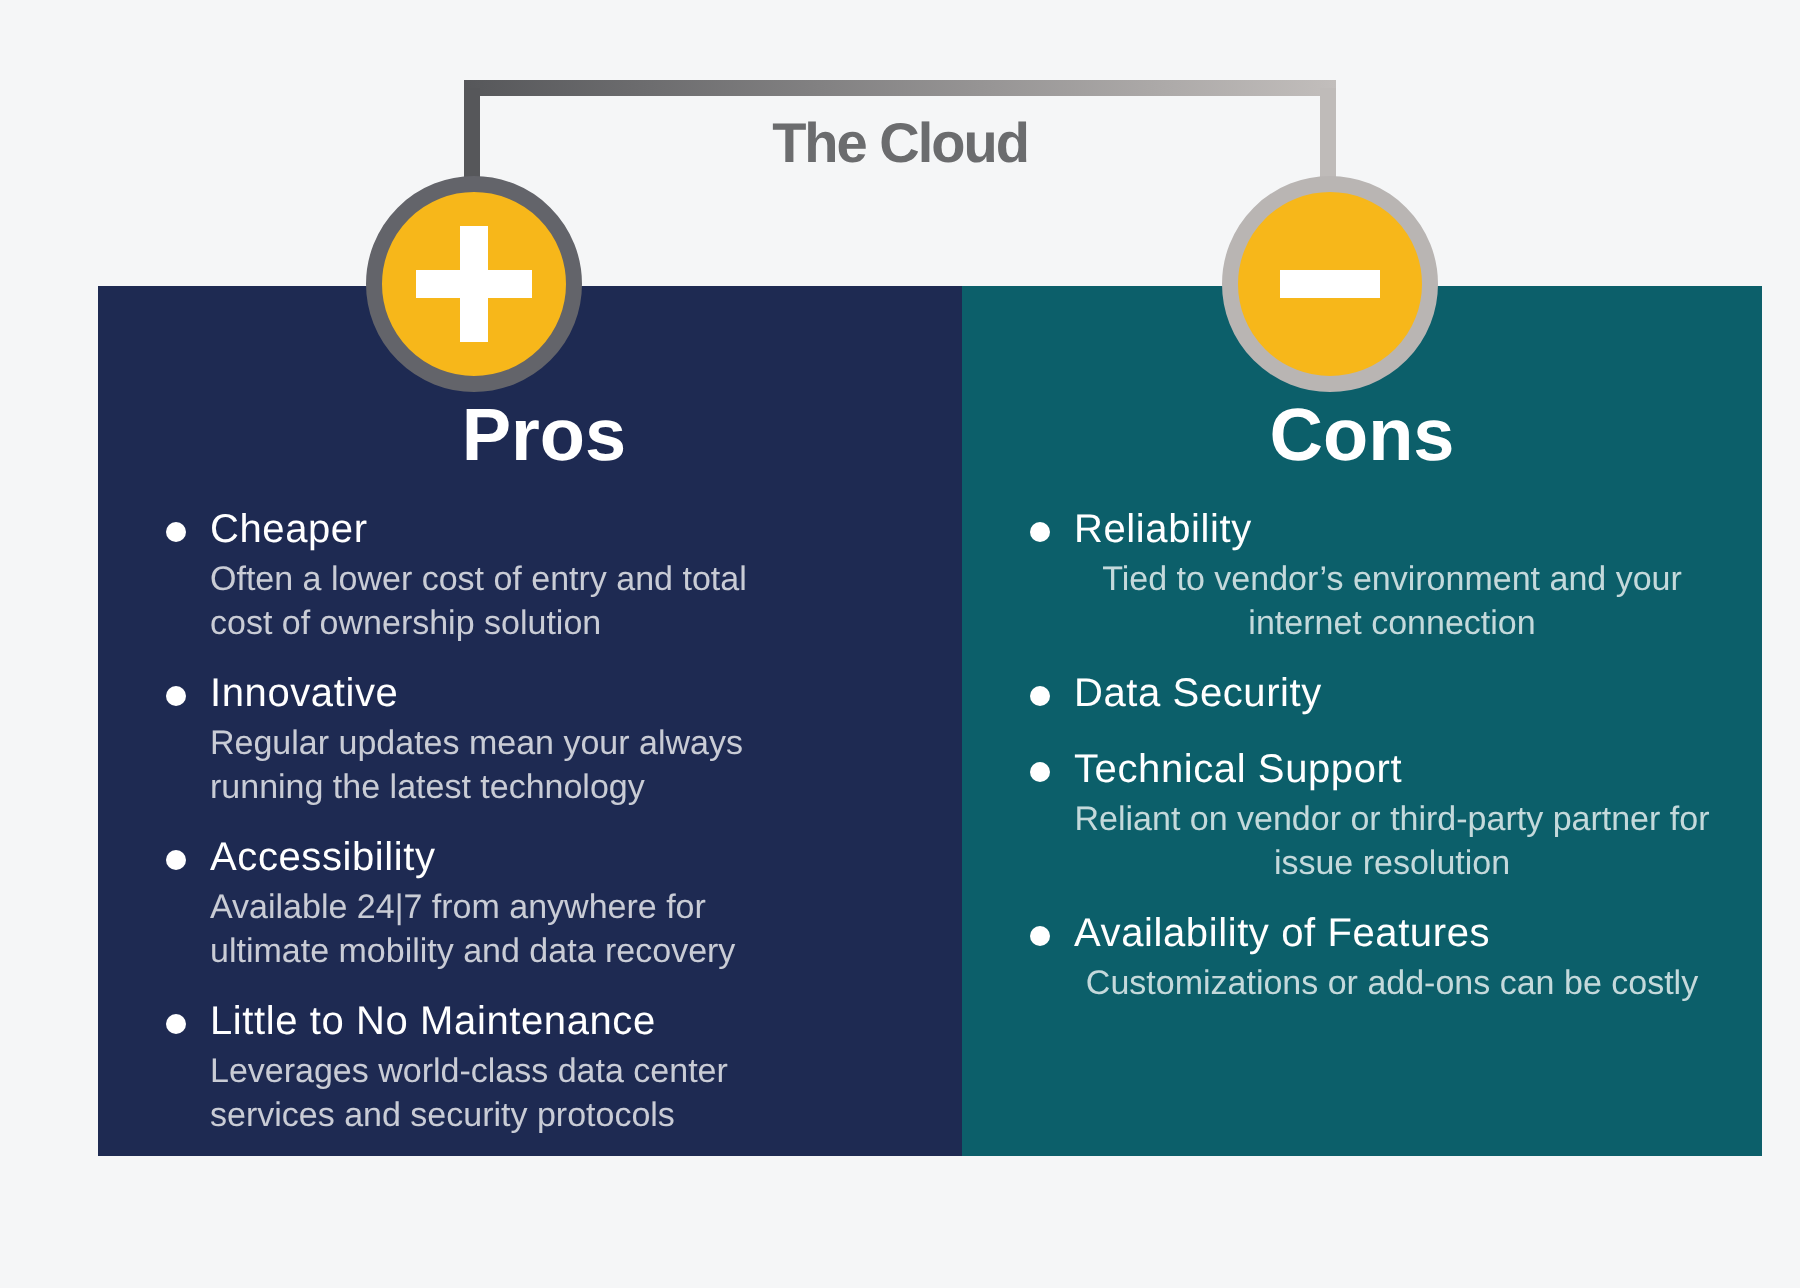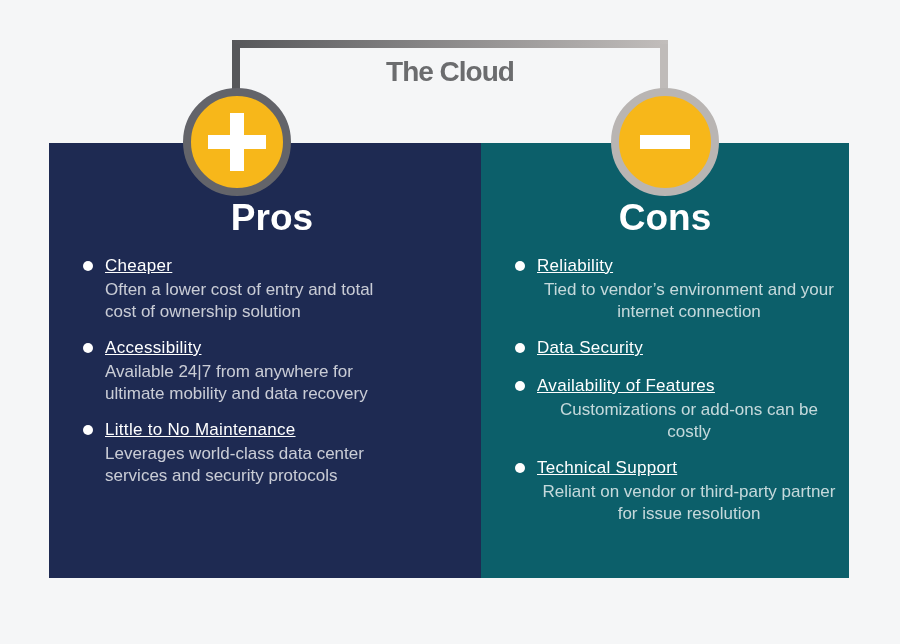--- a/index.html
+++ b/index.html
@@ -29,33 +29,33 @@
   .badge.cons-badge { left:611px; border-color:#b9b5b3; }
   .plus { position:relative; width:58px; height:58px; }
   .plus::before, .plus::after { content:""; position:absolute; background:#fff; }
   .plus::before { left:0; top:22px; width:58px; height:14px; }
   .plus::after  { left:22px; top:0; width:14px; height:58px; }
   .minus { display:block; width:50px; height:14px; background:#fff; }
 
   
   .panel { position:absolute; top:143px; height:435px; z-index:2; color:#fff; }
   .panel.pros-panel { left:49px;  width:446px; background:#1e2a52; }
-  .panel.cons-panel { left:481px; width:368px; background:#0c5f6a; }
+  .panel.cons-panel { left:481px; width:400px; background:#0c5f6a; }
 
   .panel-heading {
     margin:54px 0 0; text-align:center;
     font-size:37px; font-weight:bold; color:#ffffff;
   }
   .item-list { margin:13px 0 0; padding:0 8px 0 56px; list-style:none; }
   .item { position:relative; margin-bottom:11px; }
   .bullet-dot {
     position:absolute; left:-22px; top:9px;
     width:10px; height:10px; border-radius:50%; background:#fff;
   }
-  .item-label { font-size:17px; line-height:27px; font-weight:normal; letter-spacing:0.3px;text-decoration:underline; }
+  .item-label { font-size:20px; line-height:27px; font-weight:normal; letter-spacing:0.3px; }
   .item-desc  { font-size:17px; line-height:22px; color:rgba(255,255,255,0.76); }
   .pros-panel .item-desc { max-width:300px; }
   .cons-panel .item-desc { max-width:318px;text-align:center; }
 </style>
 </head>
 <body>
 
 <div class="stage">
 
   <div class="bar-h"></div>
@@ -74,20 +74,25 @@
   <div class="panel pros-panel">
     <h2 class="panel-heading">Pros</h2>
     <ul class="item-list">
       <li class="item">
         <span class="bullet-dot"></span>
         <div class="item-label">Cheaper</div>
         <div class="item-desc">Often a lower cost of entry and total cost of ownership solution</div>
       </li>
       <li class="item">
         <span class="bullet-dot"></span>
+        <div class="item-label">Innovative</div>
+        <div class="item-desc">Regular updates mean your always running the latest technology</div>
+      </li>
+      <li class="item">
+        <span class="bullet-dot"></span>
         <div class="item-label">Accessibility</div>
         <div class="item-desc">Available 24|7 from anywhere for ultimate mobility and data recovery</div>
       </li>
       <li class="item">
         <span class="bullet-dot"></span>
         <div class="item-label">Little to No Maintenance</div>
         <div class="item-desc">Leverages world-class data center services and security protocols</div>
       </li>
     </ul>
   </div>
@@ -99,24 +104,24 @@
         <span class="bullet-dot"></span>
         <div class="item-label">Reliability</div>
         <div class="item-desc">Tied to vendor’s environment and your internet connection</div>
       </li>
       <li class="item">
         <span class="bullet-dot"></span>
         <div class="item-label">Data Security</div>
       </li>
       <li class="item">
         <span class="bullet-dot"></span>
-        <div class="item-label">Availability of Features</div>
-        <div class="item-desc">Customizations or add-ons can be costly</div>
+        <div class="item-label">Technical Support</div>
+        <div class="item-desc">Reliant on vendor or third-party partner for issue resolution</div>
       </li>
       <li class="item">
         <span class="bullet-dot"></span>
-        <div class="item-label">Technical Support</div>
-        <div class="item-desc">Reliant on vendor or third-party partner for issue resolution</div>
+        <div class="item-label">Availability of Features</div>
+        <div class="item-desc">Customizations or add-ons can be costly</div>
       </li>
     </ul>
   </div>
 
 </div>
 
 </body></html>

